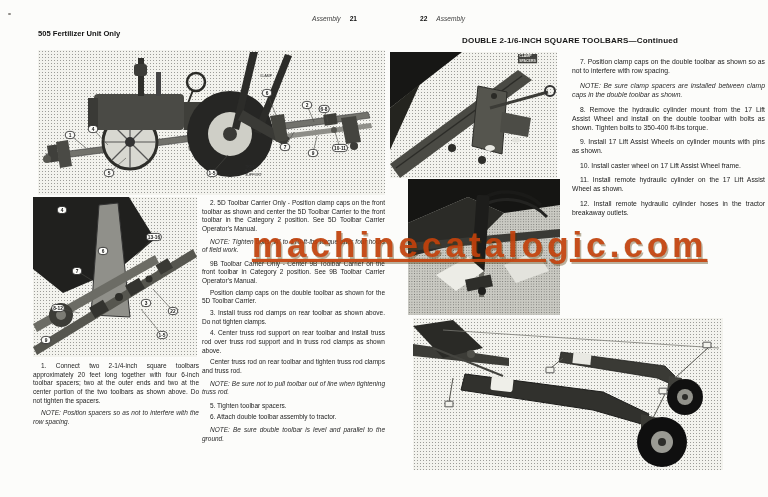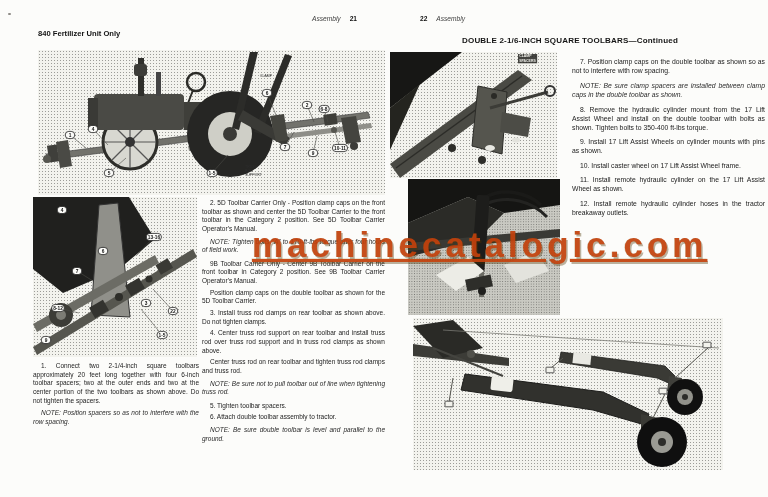--- a/index.html
+++ b/index.html
@@ -55,21 +55,21 @@
 <body>
 
 <div class="screen">
   <div class="speck"></div>
 
   <div class="hdr" style="left:300px;top:15px;width:57px;justify-content:flex-end;">
     <span class="sec">Assembly</span>
     <span class="pg">21</span>
   </div>
 
-  <div class="page-title-left">840 Fertilizer Unit Only</div>
+  <div class="page-title-left">505 Fertilizer Unit Only</div>
 
   <div class="fig halftone" style="left:38px;top:50px;width:347px;height:145px;">
     <svg viewBox="0 0 347 145" width="347" height="145">
 
       <polygon points="8,104 330,62 332,68 10,110" fill="#72726c" stroke="#3a3a3a" stroke-width="0.6"></polygon>
       <polygon points="150,96 333,73 334,78 151,101" fill="#8e8e88"></polygon>
 
       <rect x="10" y="95" width="10" height="17" fill="#3f3f3b" transform="rotate(-8 15 103)"></rect>
       <circle cx="9" cy="109" r="4" fill="#55554f"></circle>
       <polygon points="18,92 30,90 34,116 22,118" fill="#4a4a45"></polygon>

